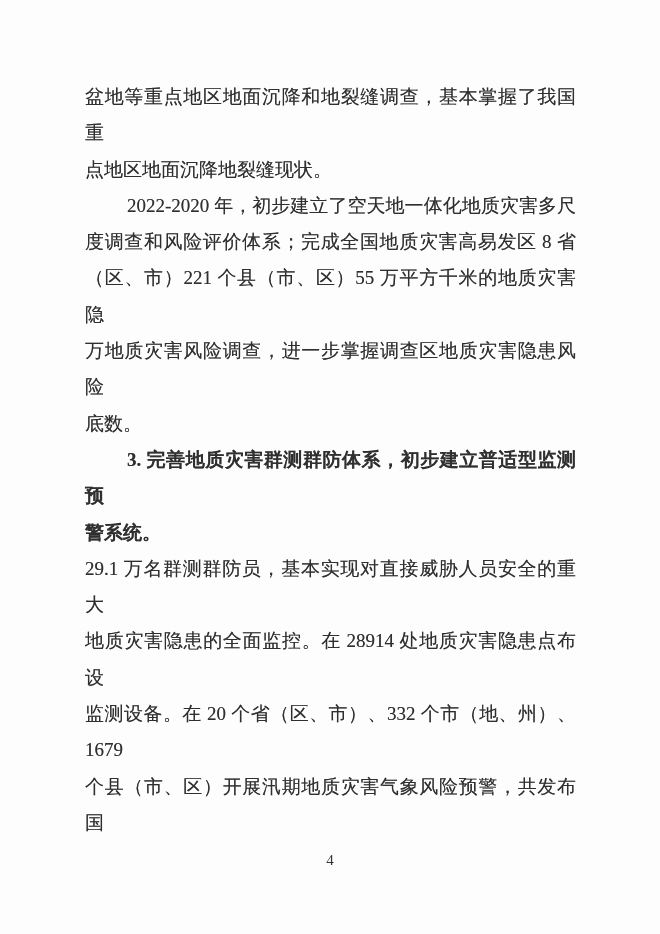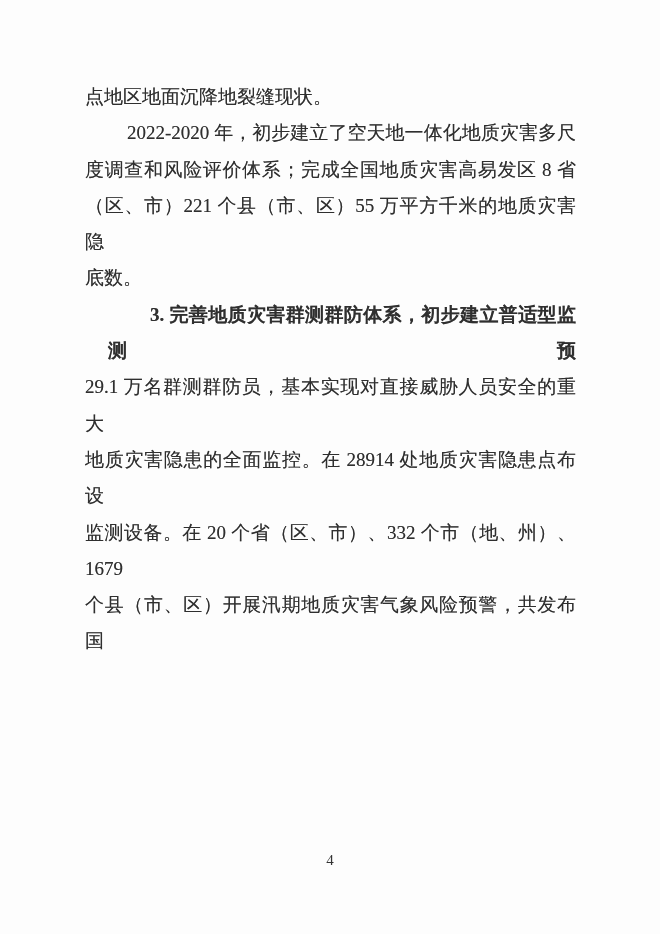--- a/index.html
+++ b/index.html
@@ -34,44 +34,46 @@
   }
   .line.end {
     text-align: left;
     text-align-last: left;
   }
   .line.indent {
     text-indent: 42px;
   }
   .line.bold {
     font-weight: bold;
-    margin-left: 23px;
   }
   .footer {
     position: absolute;
     top: 849px;
     left: 0;
     width: 660px;
     text-align: center;
     font-size: 15px;
     line-height: 22px;
     color: #333;
   }
 </style>
 </head>
 <body>
 
 <div class="page">
   <div class="text-block">
+    <div class="line">盆地等重点地区地面沉降和地裂缝调查，基本掌握了我国重</div>
     <div class="line end">点地区地面沉降地裂缝现状。</div>
     <div class="line indent">2022-2020 年，初步建立了空天地一体化地质灾害多尺</div>
     <div class="line">度调查和风险评价体系；完成全国地质灾害高易发区 8 省</div>
     <div class="line">（区、市）221 个县（市、区）55 万平方千米的地质灾害隐</div>
+    <div class="line">万地质灾害风险调查，进一步掌握调查区地质灾害隐患风险</div>
     <div class="line end">底数。</div>
     <div class="line indent bold">3. 完善地质灾害群测群防体系，初步建立普适型监测预</div>
+    <div class="line end bold">警系统。</div>
     <div class="line">29.1 万名群测群防员，基本实现对直接威胁人员安全的重大</div>
     <div class="line">地质灾害隐患的全面监控。在 28914 处地质灾害隐患点布设</div>
     <div class="line">监测设备。在 20 个省（区、市）、332 个市（地、州）、1679</div>
     <div class="line">个县（市、区）开展汛期地质灾害气象风险预警，共发布国</div>
 
   </div>
 
   <div class="footer">4</div>
 </div>
 

